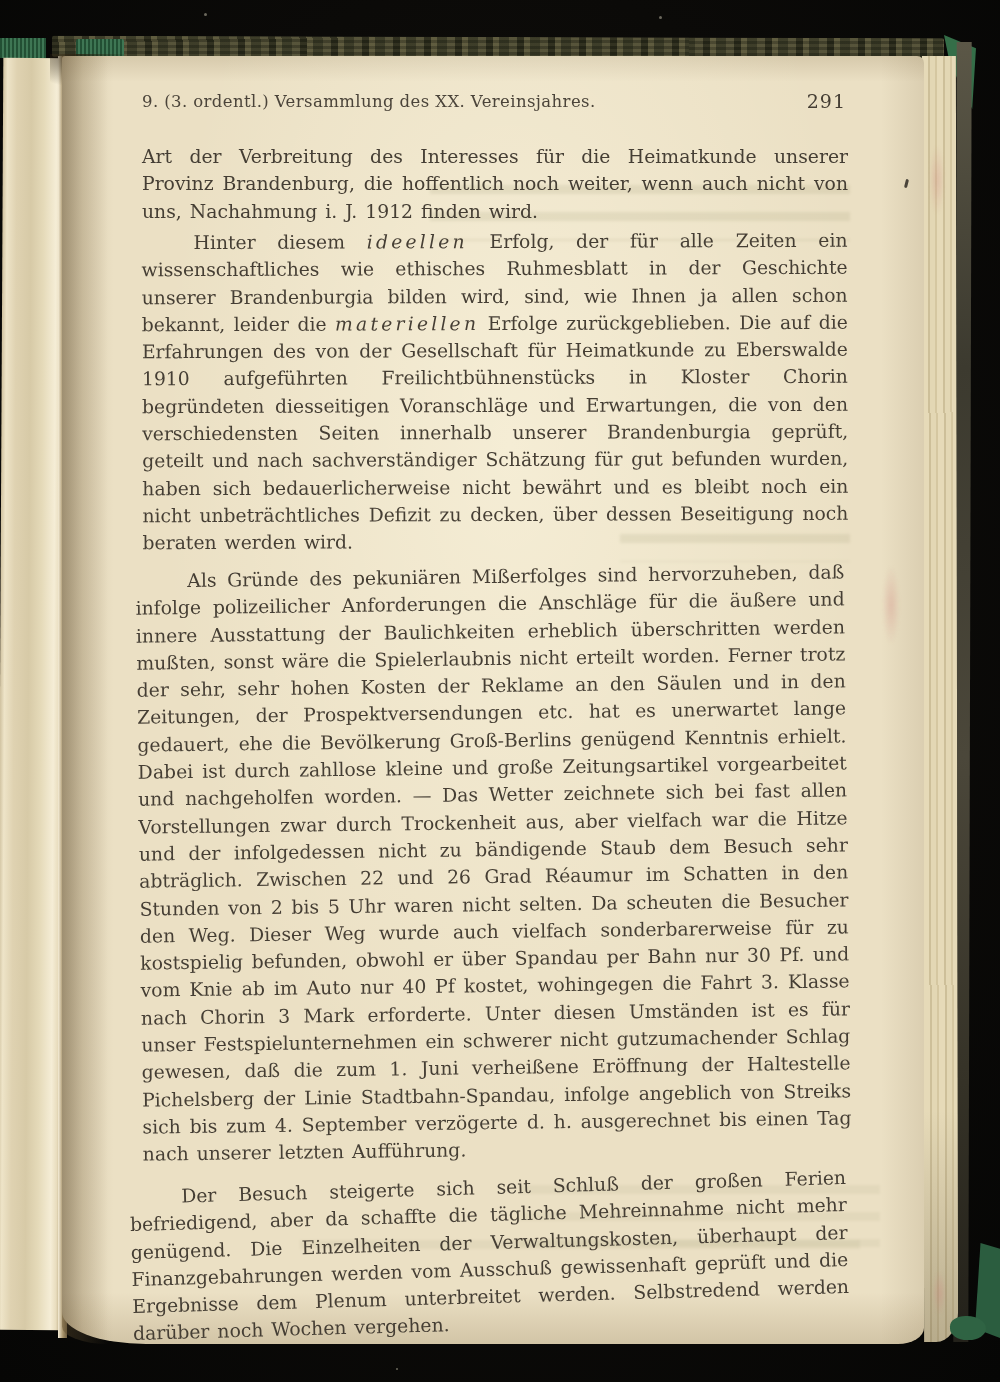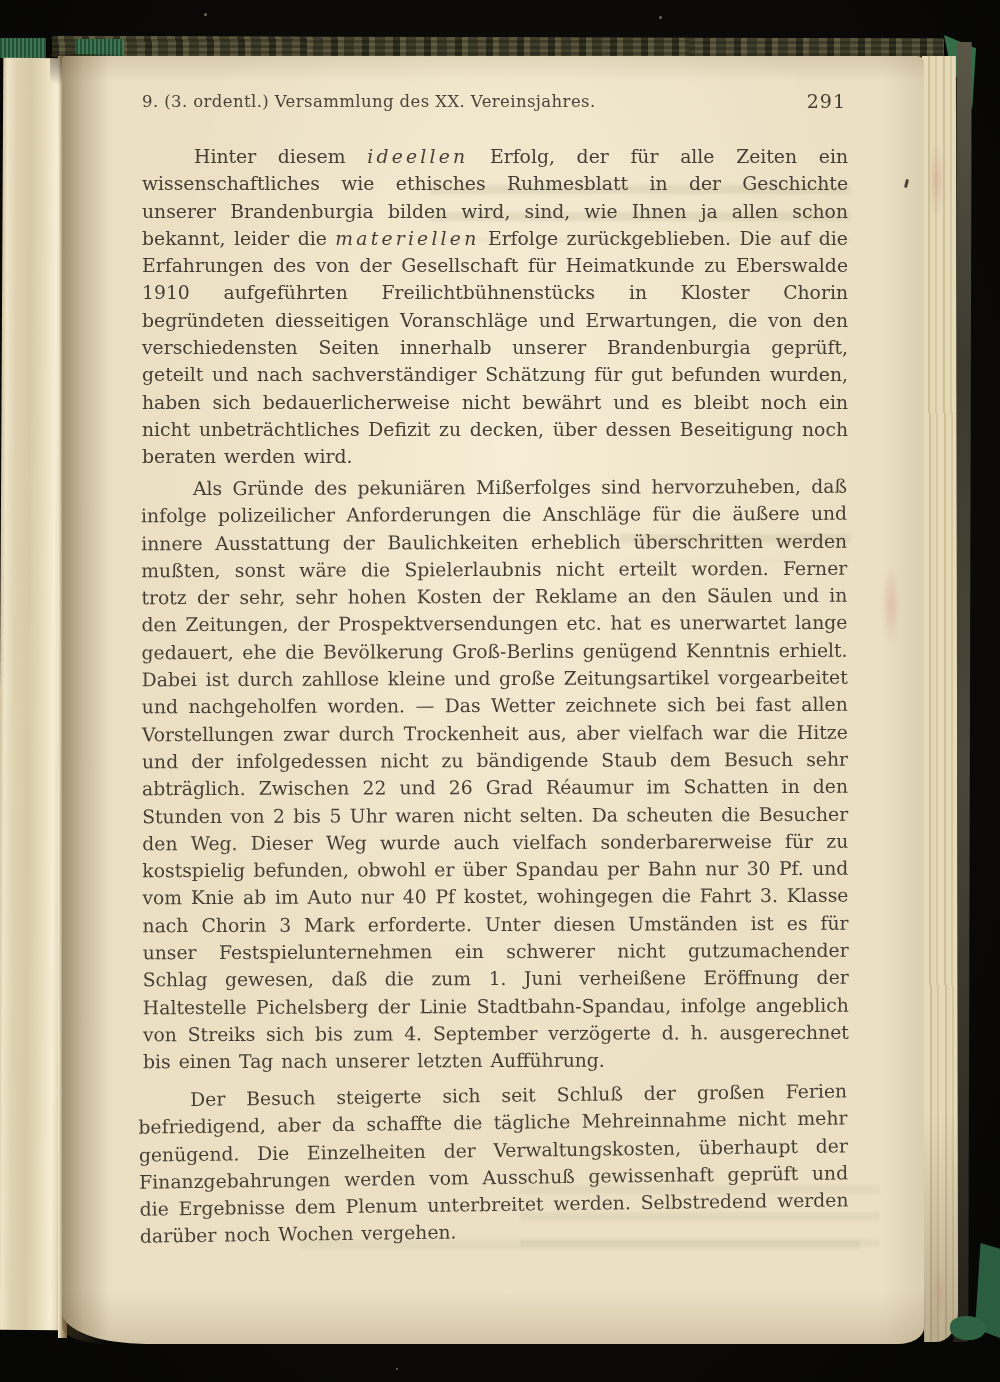--- a/index.html
+++ b/index.html
@@ -115,20 +115,21 @@
     <div class="ghost g2"></div>
     <div class="ghost g3"></div>
     <div class="ghost g4"></div>
 
     <div class="header-row">
       <span class="header-title">9. (3. ordentl.) Versammlung des XX. Vereinsjahres.</span>
       <span class="page-num">291</span>
     </div>
 
     <div class="text-block">
+        <p class="para"><span>Art der Verbreitung des Interesses für die Heimatkunde unserer Provinz Brandenburg, die hoffentlich noch weiter, wenn auch nicht von uns, Nachahmung i. J. 1912 finden wird.</span></p>
         <p class="para indent"><span>Hinter diesem </span><span class="sperr">ideellen</span><span> Erfolg, der für alle Zeiten ein wissenschaftliches wie ethisches Ruhmesblatt in der Geschichte unserer Brandenburgia bilden wird, sind, wie Ihnen ja allen schon bekannt, leider die </span><span class="sperr">materiellen</span><span> Erfolge zurückgeblieben. Die auf die Erfahrungen des von der Gesellschaft für Heimatkunde zu Eberswalde 1910 aufgeführten Freilichtbühnenstücks in Kloster Chorin begründeten diesseitigen Voranschläge und Erwartungen, die von den verschiedensten Seiten innerhalb unserer Brandenburgia geprüft, geteilt und nach sachverständiger Schätzung für gut befunden wurden, haben sich bedauerlicherweise nicht bewährt und es bleibt noch ein nicht unbeträchtliches Defizit zu decken, über dessen Beseitigung noch beraten werden wird.</span></p>
         <p class="para indent"><span>Als Gründe des pekuniären Mißerfolges sind hervorzuheben, daß infolge polizeilicher Anforderungen die Anschläge für die äußere und innere Ausstattung der Baulichkeiten erheblich überschritten werden mußten, sonst wäre die Spielerlaubnis nicht erteilt worden. Ferner trotz der sehr, sehr hohen Kosten der Reklame an den Säulen und in den Zeitungen, der Prospektversendungen etc. hat es unerwartet lange gedauert, ehe die Bevölkerung Groß-Berlins genügend Kenntnis erhielt. Dabei ist durch zahllose kleine und große Zeitungsartikel vorgearbeitet und nachgeholfen worden. — Das Wetter zeichnete sich bei fast allen Vorstellungen zwar durch Trockenheit aus, aber vielfach war die Hitze und der infolgedessen nicht zu bändigende Staub dem Besuch sehr abträglich. Zwischen 22 und 26 Grad Réaumur im Schatten in den Stunden von 2 bis 5 Uhr waren nicht selten. Da scheuten die Besucher den Weg. Dieser Weg wurde auch vielfach sonderbarerweise für zu kostspielig befunden, obwohl er über Spandau per Bahn nur 30 Pf. und vom Knie ab im Auto nur 40 Pf kostet, wohingegen die Fahrt 3. Klasse nach Chorin 3 Mark erforderte. Unter diesen Umständen ist es für unser Festspielunternehmen ein schwerer nicht gutzumachender Schlag gewesen, daß die zum 1. Juni verheißene Eröffnung der Haltestelle Pichelsberg der Linie Stadtbahn-Spandau, infolge angeblich von Streiks sich bis zum 4. September verzögerte d. h. ausgerechnet bis einen Tag nach unserer letzten Aufführung.</span></p>
         <p class="para indent"><span>Der Besuch steigerte sich seit Schluß der großen Ferien befriedigend, aber da schaffte die tägliche Mehreinnahme nicht mehr genügend. Die Einzelheiten der Verwaltungskosten, überhaupt der Finanzgebahrungen werden vom Ausschuß gewissenhaft geprüft und die Ergebnisse dem Plenum unterbreitet werden. Selbstredend werden darüber noch Wochen vergehen.</span></p>
       </div>
 
     <div class="tick"></div>
   </div>
 
   <div class="smudge" style="left:929px; top:145px; width:16px; height:70px;"></div>
   <div class="smudge" style="left:882px; top:565px; width:18px; height:80px;"></div>

